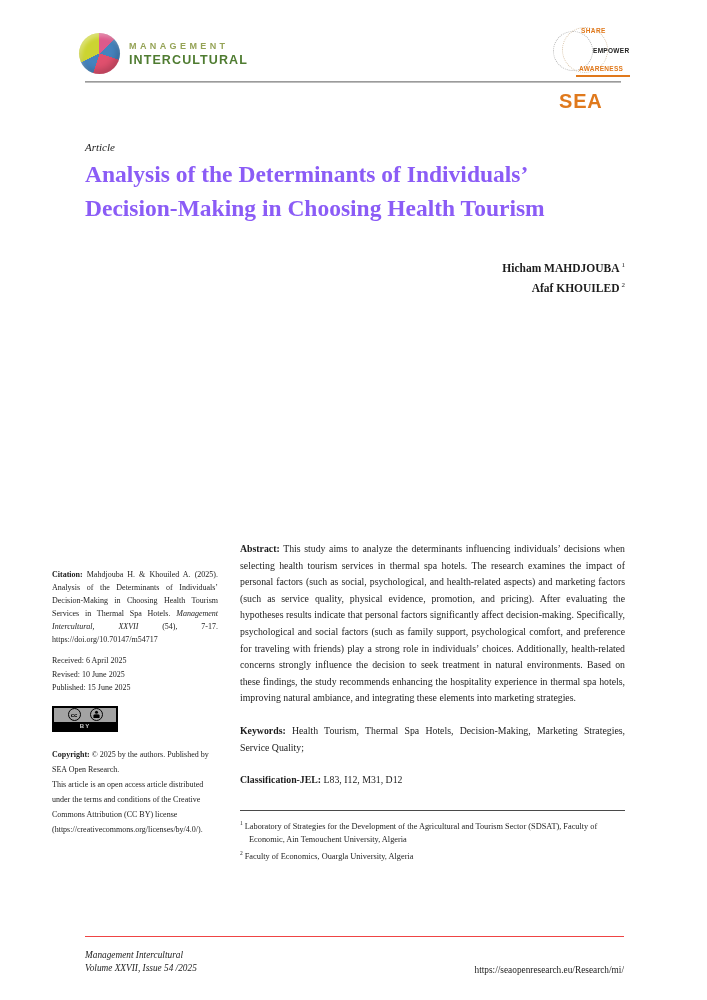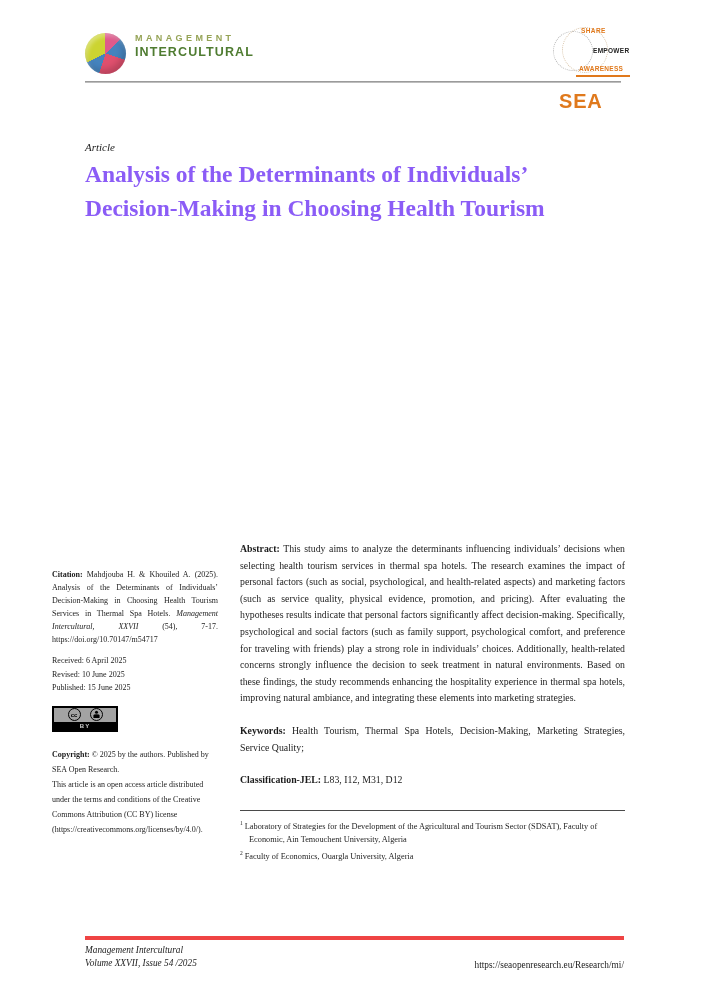--- a/index.html
+++ b/index.html
@@ -4,21 +4,21 @@
 <style>
   * { margin:0; padding:0; box-sizing:border-box; }
   html,body { background:#ffffff; }
   .page {
     position:relative; width:707px; height:1000px; margin:0 auto;
     background:#fff; overflow:hidden;
     font-family:"Liberation Serif","DejaVu Serif",serif; color:#1c1c1c;
   }
 
   
-  .logo-left { position:absolute; left:85px; top:33px; display:flex; }
+  .logo-left { position:absolute; left:79px; top:33px; display:flex; align-items:center; }
   .ball-icon {
     width:41px; height:41px; border-radius:50%;
     background:conic-gradient(from 0deg,
       #de5a8b 0 45deg, #4583bd 45deg 108deg, #e0506e 108deg 198deg,
       #4583bd 198deg 244deg, #ccd431 244deg 360deg);
     box-shadow: inset -3px -4px 6px rgba(0,0,0,.18), inset 2px 3px 4px rgba(255,255,255,.35);
   }
   .logo-words { margin-left:9px; font-family:"Liberation Sans",sans-serif; }
   .logo-line1 { font-size:9px; letter-spacing:3.4px; color:#95a356; font-weight:600; }
   .logo-line2 { font-size:12.5px; letter-spacing:1.1px; color:#4f7c31; font-weight:700; margin-top:2px; }
@@ -68,21 +68,21 @@
   .abstract-p { font-size:9.8px; line-height:16.6px; text-align:justify; }
   .keywords-p { margin-top:16px; font-size:9.8px; line-height:16.6px; text-align:justify; }
   .jel-p { margin-top:16px; font-size:9.8px; line-height:16.6px; }
   .fn-rule { margin-top:21px; border-top:1px solid #4a4a4a; width:100%; }
   .footnotes { margin-top:6px; font-size:8.3px; line-height:13.8px; }
   .footnote { padding-left:9px; text-indent:-9px; }
   .footnote sup { font-size:5.5px; vertical-align:super; margin-right:2px; }
 
   
   .footer { position:absolute; left:85px; top:936px; width:539px;
-    border-top:4px solid #ef4444; padding-top:4px;
+    border-top:1px solid #ef4444; padding-top:12px;
     display:flex; justify-content:space-between; align-items:flex-end; }
   .footer-left { font-style:italic; font-size:9.3px; line-height:12.8px; }
   .footer-url { font-size:9.3px; color:#1c1c1c; text-decoration:none; }
 </style>
 </head>
 <body>
 
 <div class="page">
 
   <div class="logo-left">
@@ -104,20 +104,24 @@
   </div>
 
   <div class="header-rule"></div>
 
   <div class="article-label">Article</div>
   <div class="title">
     <div>Analysis of the Determinants of Individuals’</div>
     <div>Decision-Making in Choosing Health Tourism</div>
   </div>
 
+  <div class="authors">
+    <div><span>Hicham MAHDJOUBA</span><sup>1</sup></div>
+    <div><span>Afaf KHOUILED</span><sup>2</sup></div>
+  </div>
 
   <div class="sidebar">
     <p class="citation-p"><span class="bold">Citation:</span><span> Mahdjouba H. &amp; Khouiled A. (2025). Analysis of the Determinants of Individuals’ Decision-Making in Choosing Health Tourism Services in Thermal Spa Hotels. </span><span class="italic">Management Intercultural, XXVII</span><span> (54), 7-17. </span><span>https://doi.org/10.70147/m54717</span></p>
 
     <div class="dates">
       <div>Received: 6 April 2025</div>
       <div>Revised: 10 June 2025</div>
       <div>Published: 15 June 2025</div>
     </div>
 

